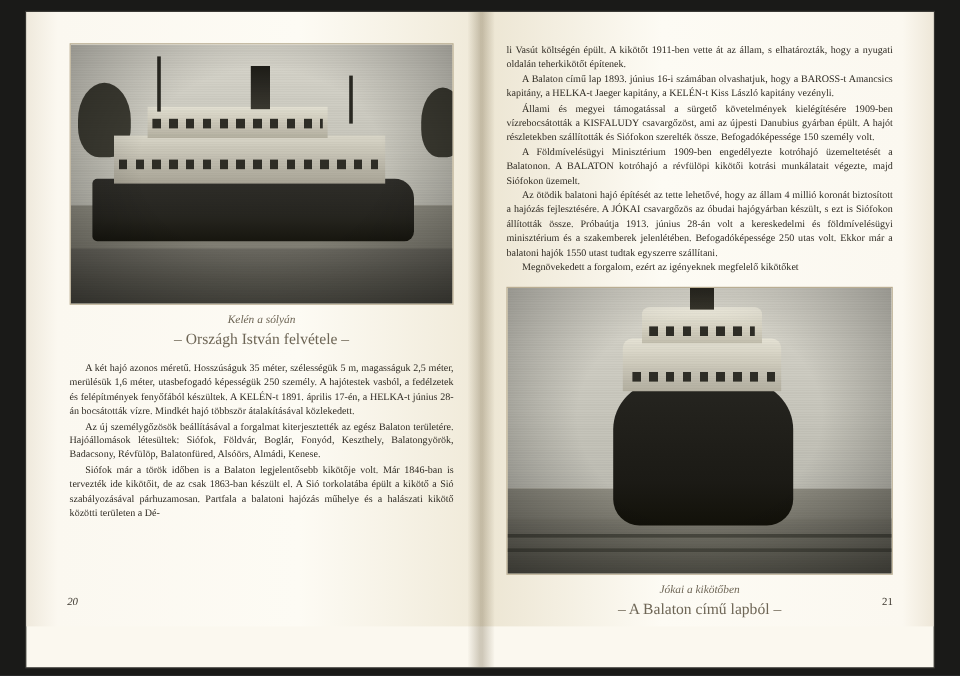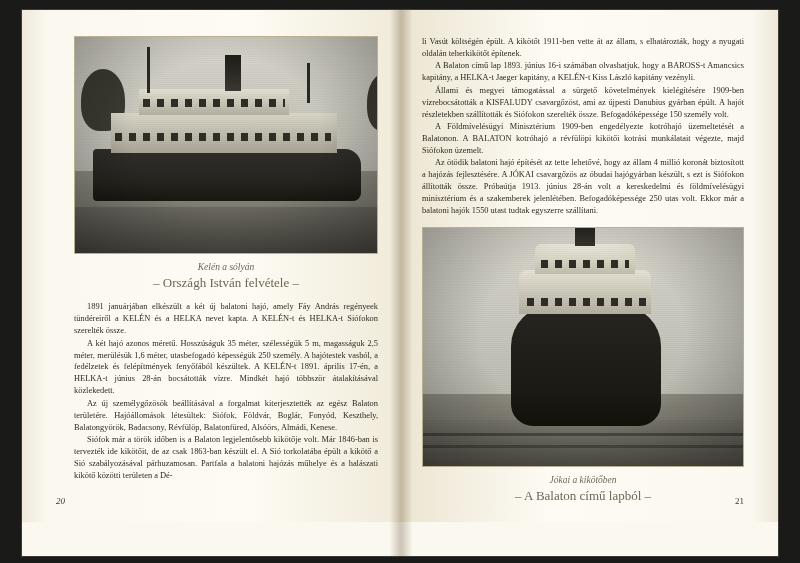--- a/index.html
+++ b/index.html
@@ -31,21 +31,21 @@
   }
   .page {
     position: absolute;
     top: 0;
     height: 512px;
     box-sizing: border-box;
   }
   .page.left {
     left: 0;
     width: 378px;
-    padding: 26px 22px 18px 52px;
+    padding: 26px 22px 18px 36px;
     background: linear-gradient(to right, #efe9dc 0px, #fbf8f0 26px, #fdfbf4 60%, #f0ead9 100%);
   }
   .page.right {
     left: 378px;
     width: 378px;
     padding: 26px 34px 18px 22px;
     background: linear-gradient(to left, #eee7d8 0px, #fbf8f0 26px, #fdfbf4 60%, #ece5d2 100%);
   }
   
   .gutter {
@@ -236,37 +236,37 @@
         <div class="win-row" style="left:68px;bottom:146px;width:142px;"></div>
         <div class="ph-grain"></div>
         <div class="ph-vig"></div>
       </div>
       <div class="caption">
         <div>Kelén a sólyán</div>
         <div class="sub">– Országh István felvétele –</div>
       </div>
 
       <div class="body-text">
-        <p>1891 januárjában elkészült a két új balatoni hajó, amely Fáy András regényeek tündéreiről a KELÉN és a HELKA nevet kapta. A KELÉN-t és HELKA-t Siófokon szerelték össze.</p>
         <p>A két hajó azonos méretű. Hosszúságuk 35 méter, szélességük 5 m, magasságuk 2,5 méter, merülésük 1,6 méter, utasbefogadó képességük 250 személy. A hajótestek vasból, a fedélzetek és felépítmények fenyőfából készültek. A KELÉN-t 1891. április 17-én, a HELKA-t június 28-án bocsátották vízre. Mindkét hajó többször átalakításával közlekedett.</p>
         <p>Az új személygőzösök beállításával a forgalmat kiterjesztették az egész Balaton területére. Hajóállomások létesültek: Siófok, Földvár, Boglár, Fonyód, Keszthely, Balatongyörök, Badacsony, Révfülöp, Balatonfüred, Alsóörs, Almádi, Kenese.</p>
         <p>Siófok már a török időben is a Balaton legjelentősebb kikötője volt. Már 1846-ban is tervezték ide kikötőit, de az csak 1863-ban készült el. A Sió torkolatába épült a kikötő a Sió szabályozásával párhuzamosan. Partfala a balatoni hajózás műhelye és a halászati kikötő közötti területen a Dé-</p>
       </div>
 
       <div class="folio left">20</div>
     </div>
 
     <div class="page right">
 
       <div class="body-text" style="margin-top:0">
         <p class="noindent">li Vasút költségén épült. A kikötőt 1911-ben vette át az állam, s elhatározták, hogy a nyugati oldalán teherkikötőt építenek.</p>
         <p>A Balaton című lap 1893. június 16-i számában olvashatjuk, hogy a BAROSS-t Amancsics kapitány, a HELKA-t Jaeger kapitány, a KELÉN-t Kiss László kapitány vezényli.</p>
         <p>Állami és megyei támogatással a sürgető követelmények kielégítésére 1909-ben vízrebocsátották a KISFALUDY csavargőzöst, ami az újpesti Danubius gyárban épült. A hajót részletekben szállították és Siófokon szerelték össze. Befogadóképessége 150 személy volt.</p>
         <p>A Földmívelésügyi Minisztérium 1909-ben engedélyezte kotróhajó üzemeltetését a Balatonon. A BALATON kotróhajó a révfülöpi kikötői kotrási munkálatait végezte, majd Siófokon üzemelt.</p>
         <p>Az ötödik balatoni hajó építését az tette lehetővé, hogy az állam 4 millió koronát biztosított a hajózás fejlesztésére. A JÓKAI csavargőzös az óbudai hajógyárban készült, s ezt is Siófokon állították össze. Próbaútja 1913. június 28-án volt a kereskedelmi és földmívelésügyi minisztérium és a szakemberek jelenlétében. Befogadóképessége 250 utas volt. Ekkor már a balatoni hajók 1550 utast tudtak egyszerre szállítani.</p>
+        <p>Megnövekedett a forgalom, ezért az igényeknek megfelelő kikötőket</p>
       </div>
 
       <div class="photo photo-2" style="margin-top:10px;">
         <div class="ph-sky" style="height:70%"></div>
         <div class="ph-water" style="height:30%"></div>
         <div class="ground2"></div>
         <div class="hull2"></div>
         <div class="deck2"></div>
         <div class="deck2b"></div>
         <div class="funnel2"></div>

